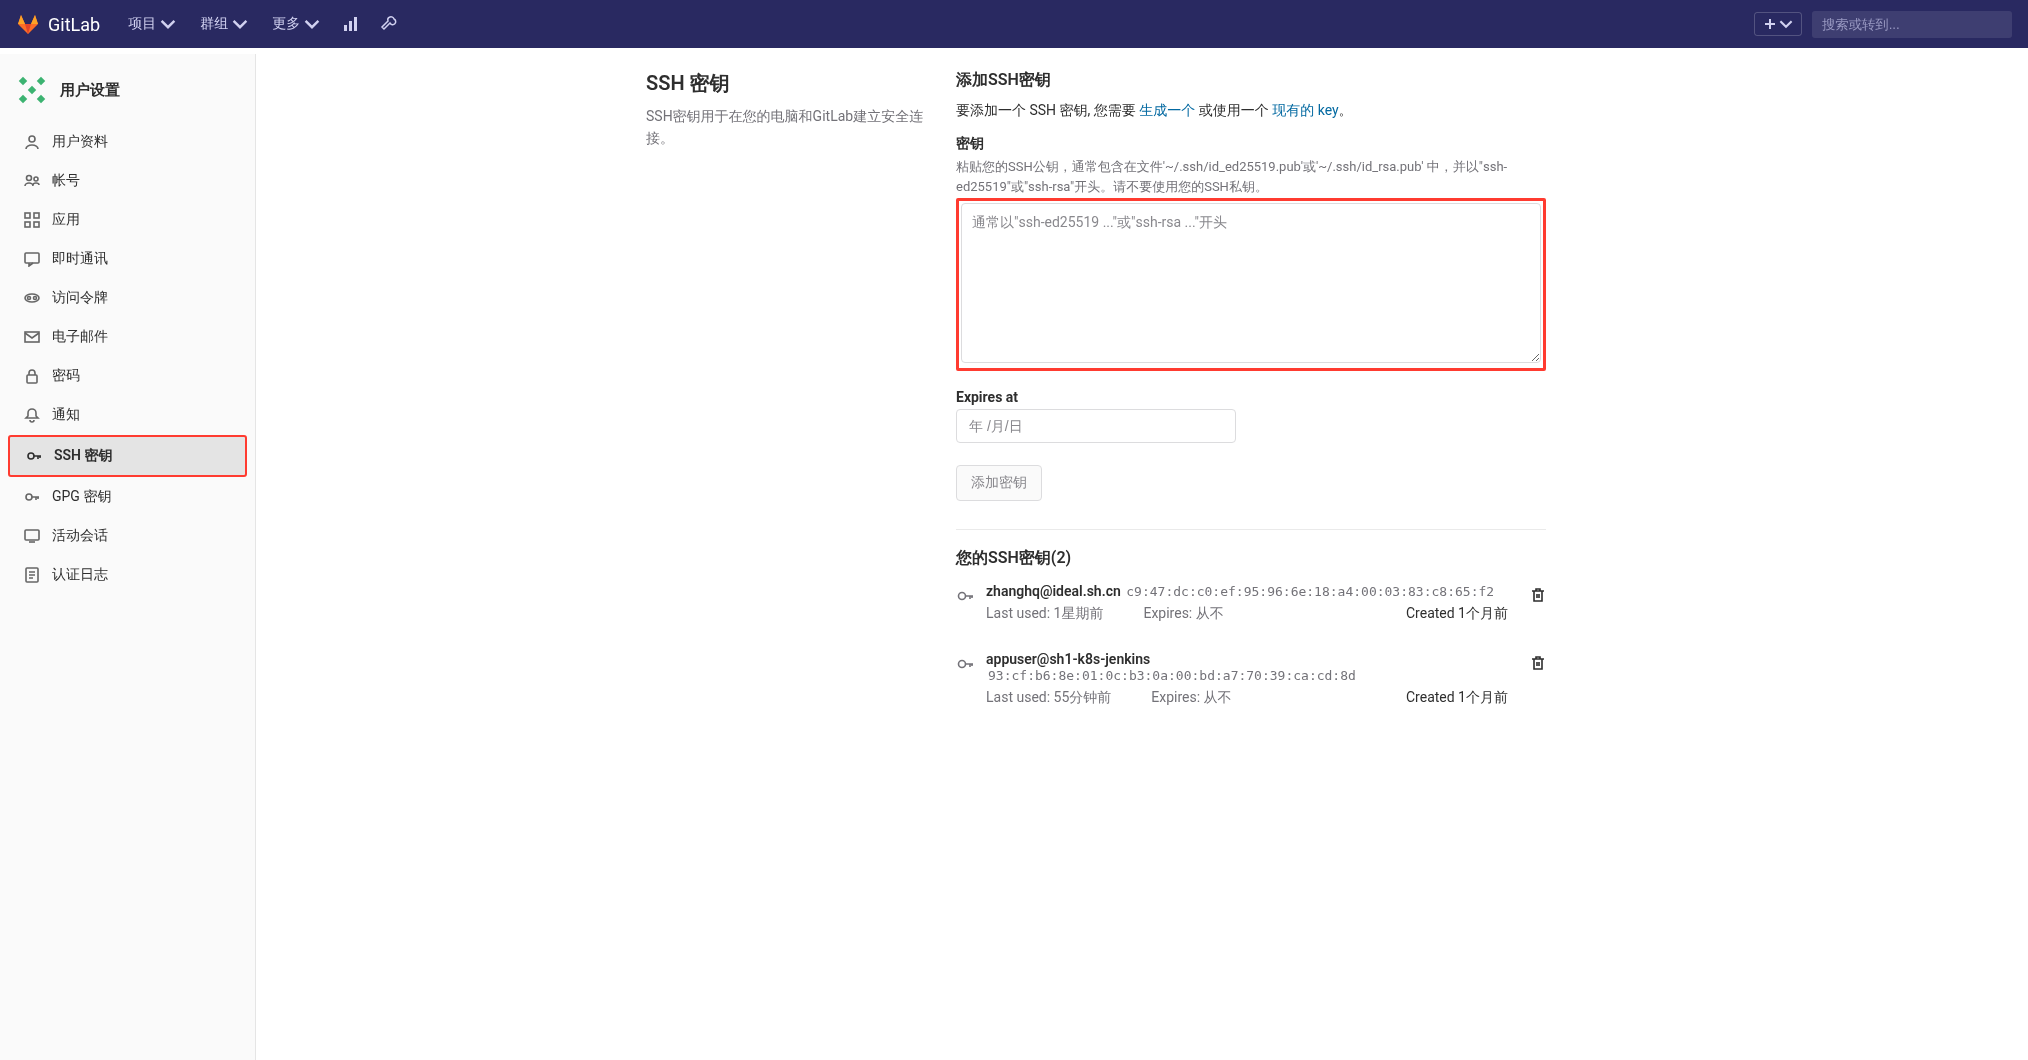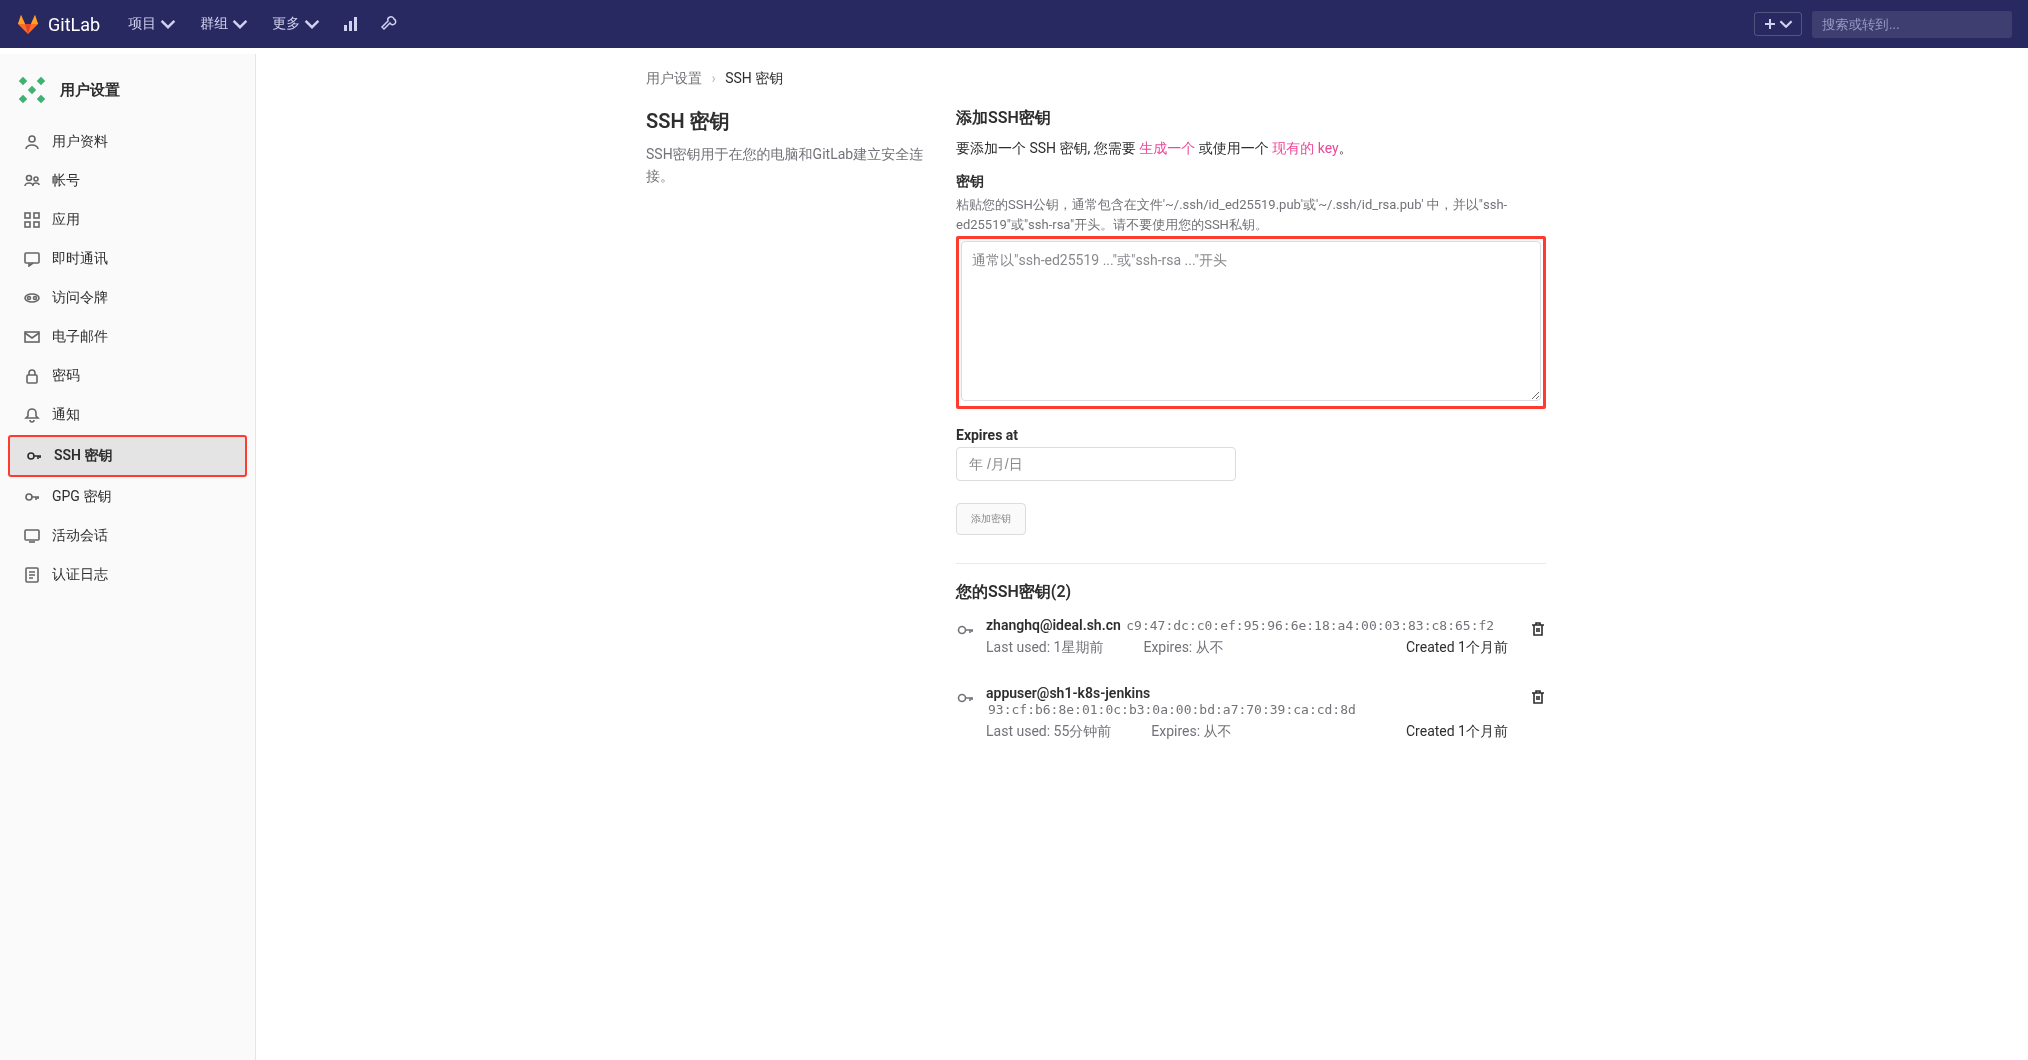--- a/index.html
+++ b/index.html
@@ -123,21 +123,21 @@
     .two-col {
       display: flex;
       gap: 30px;
     }
     .col-left { flex: 0 0 280px; }
     .col-right { flex: 1; }
     
     .section-title { font-size: 20px; font-weight: 600; margin-bottom: 8px; }
     .section-title-sm { font-size: 16px; font-weight: 600; margin-bottom: 8px; }
     .muted { color: #737278; }
-    .link { color: #ec4899; text-decoration: none; cursor:pointer; }
+    .link { color: #0369a1; text-decoration: none; cursor:pointer; }
     .body-text { font-size: 14px; line-height: 1.6; }
     
     .form-label { font-weight: 700; margin-bottom: 4px; margin-top: 14px; display:block; }
     .form-help { font-size: 13px; color: #737278; margin-top: 2px; line-height:1.5; }
     
     .textarea-wrap {
       border: 3px solid #ff3b30;
       border-radius: 2px;
       padding: 2px;
       margin-top: 2px;
@@ -174,21 +174,21 @@
     .field-help { font-size: 13px; color: #737278; margin-top: 6px; }
     
     .btn-disabled {
       margin-top: 22px;
       padding: 8px 14px;
       border: 1px solid #dcdcde;
       border-radius: 4px;
       background: #fafafa;
       color: #89888d;
       cursor: not-allowed;
-      font-size: 10px;
+      font-size: 14px;
     }
     
     hr.sep { border: none; border-top: 1px solid #eaeaea; margin: 28px 0 18px 0; }
     
     .keys-title { font-size: 16px; font-weight: 600; }
     
     .key-row {
       display: flex;
       align-items: flex-start;
       gap: 12px;
@@ -368,25 +368,20 @@
       <svg viewBox="0 0 16 16">
           <rect x="2" y="1" width="12" height="14" rx="1"></rect>
           <path d="M5 5 H11 M5 8 H11 M5 11 H9"></path>
         </svg>
       <span>认证日志</span>
     </div>
   </div>
 
   <div class="main">
     <div class="main-inner">
-      <div class="breadcrumb">
-        <a>用户设置</a>
-        <span class="sep">›</span>
-        <span class="current">SSH 密钥</span>
-      </div>
 
       <div class="two-col">
         <div class="col-left">
           <h1 class="section-title">SSH 密钥</h1>
           <p class="body-text muted">SSH密钥用于在您的电脑和GitLab建立安全连接。</p>
         </div>
         <div class="col-right">
           <h2 class="section-title-sm">添加SSH密钥</h2>
           <p class="body-text">
             <span>要添加一个 SSH 密钥, 您需要 </span><a class="link">生成一个</a><span> 或使用一个 </span><a class="link">现有的 key</a><span>。</span>

